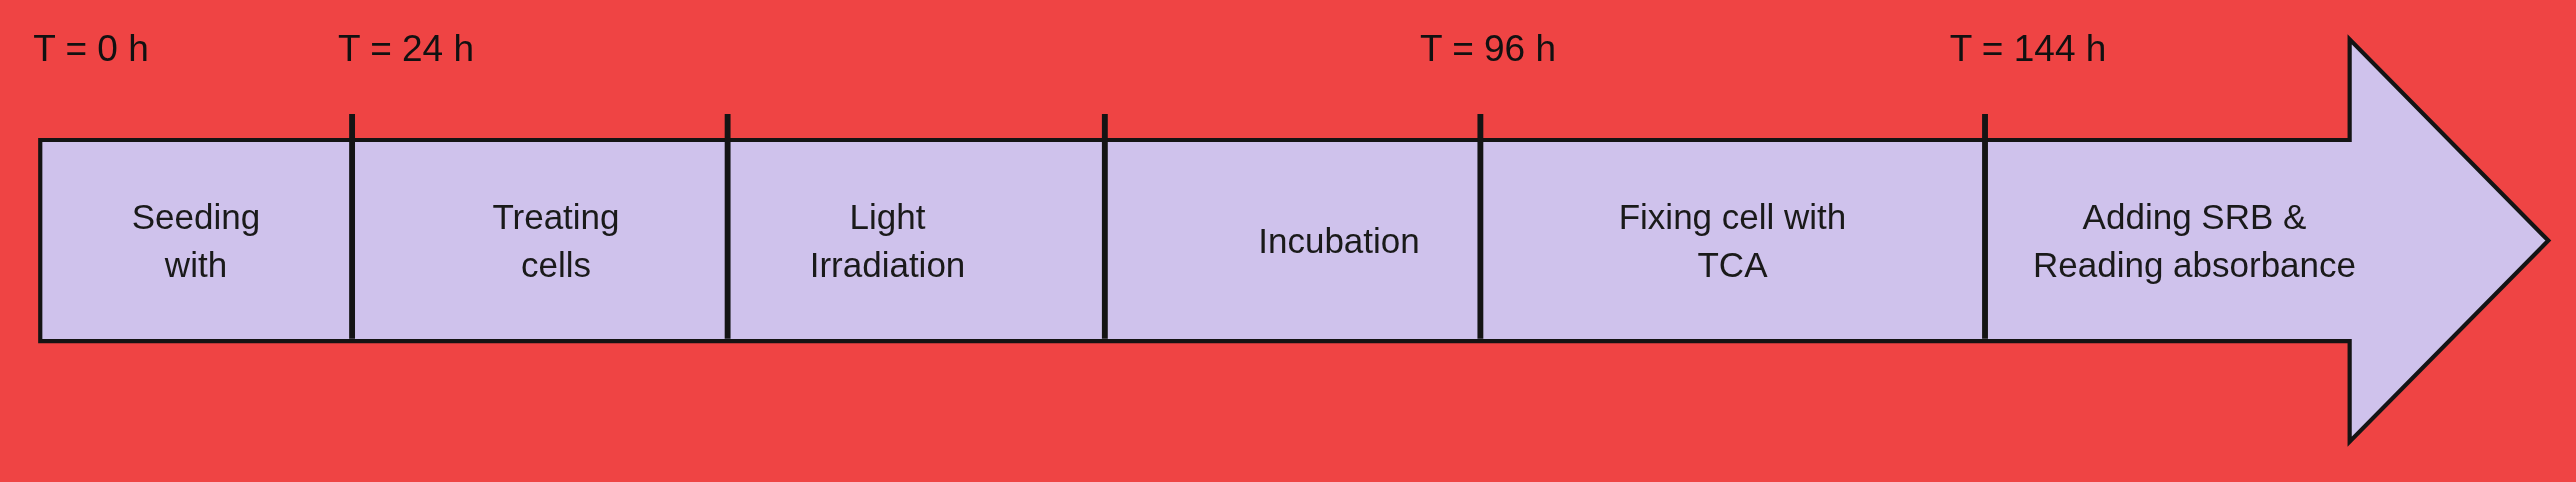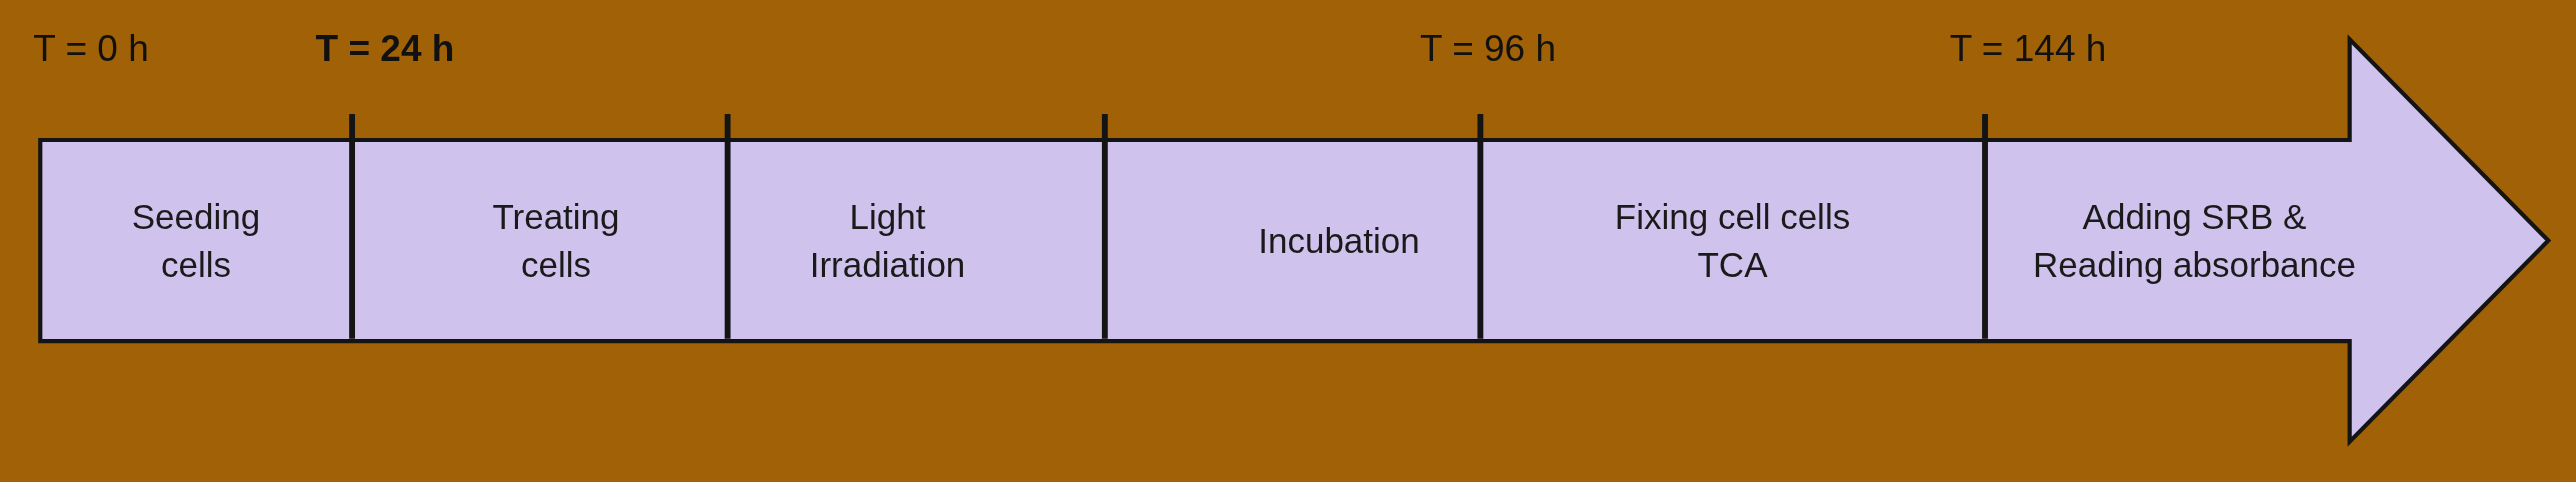--- a/index.html
+++ b/index.html
@@ -5,21 +5,21 @@
   html, body {
     margin: 0;
     padding: 0;
     background: #ffffff;
     font-family: "Liberation Sans", sans-serif;
   }
   .canvas {
     position: relative;
     width: 2576px;
     height: 482px;
-    background: #a16207;
+    background: #ef4444;
     overflow: hidden;
   }
   .arrow-svg {
     position: absolute;
     left: 0;
     top: 0;
     width: 2576px;
     height: 482px;
   }
   .time-label {
@@ -41,21 +41,21 @@
     text-align: center;
   }
   .stage-label-box span {
     font-size: 35px;
     line-height: 1.35;
     color: #1a1a1a;
     white-space: pre-line;
   }
   
   .tl-0 { left: 91px; }
-  .tl-1 { left: 385px; font-weight: bold; }
+  .tl-1 { left: 406px; }
   .tl-2 { left: 738px; }
   .tl-3 { left: 1123px; }
   .tl-4 { left: 1488px; }
   .tl-5 { left: 1980px; margin-left: 48px; }
   .sg-0 { left: 40px;   width: 312px; }
   .sg-1 { left: 368px;  width: 376px; justify-content: center; }
   .sg-2 { left: 699px;  width: 377px; }
   .sg-3 { left: 1151px; width: 376px; }
   .sg-4 { left: 1480px; width: 505px; }
   .sg-5 { left: 1985px; width: 419px; }
@@ -76,35 +76,35 @@
     <line x1="2368" y1="136" x2="2368" y2="404" stroke="#141414" stroke-width="7"></line>
   </svg>
 
   <div class="time-label tl-0">T = 0 h</div>
   <div class="time-label tl-1">T = 24 h</div>
   <div class="time-label tl-4">T = 96 h</div>
   <div class="time-label tl-5">T = 144 h</div>
 
   <div class="stage-label-box sg-0">
     <span>Seeding
-cells</span>
+with</span>
   </div>
   <div class="stage-label-box sg-1">
     <span>Treating
 cells</span>
   </div>
   <div class="stage-label-box sg-2">
     <span>Light
 Irradiation</span>
   </div>
   <div class="stage-label-box sg-3">
     <span>Incubation</span>
   </div>
   <div class="stage-label-box sg-4">
-    <span>Fixing cell cells
+    <span>Fixing cell with
 TCA</span>
   </div>
   <div class="stage-label-box sg-5">
     <span>Adding SRB &amp;
 Reading absorbance</span>
   </div>
 
 </div>
 
 

